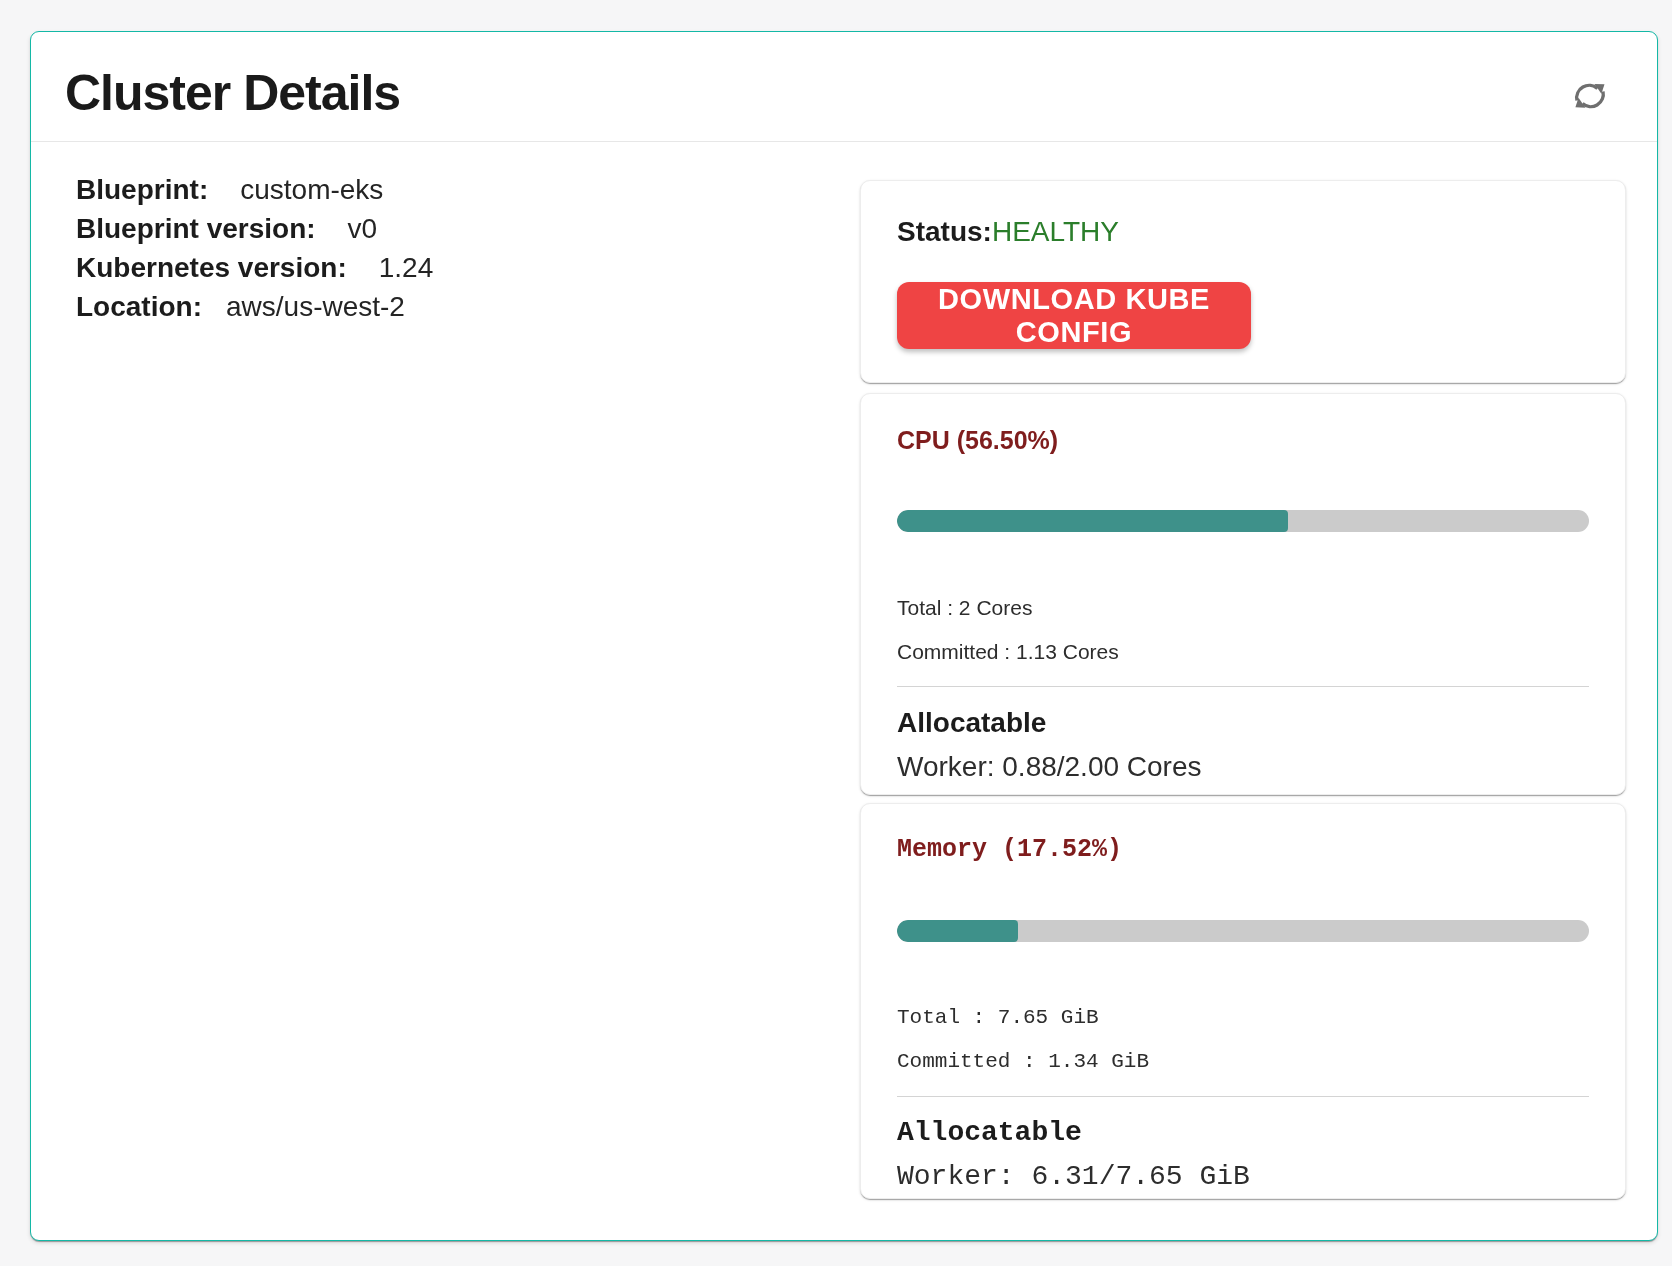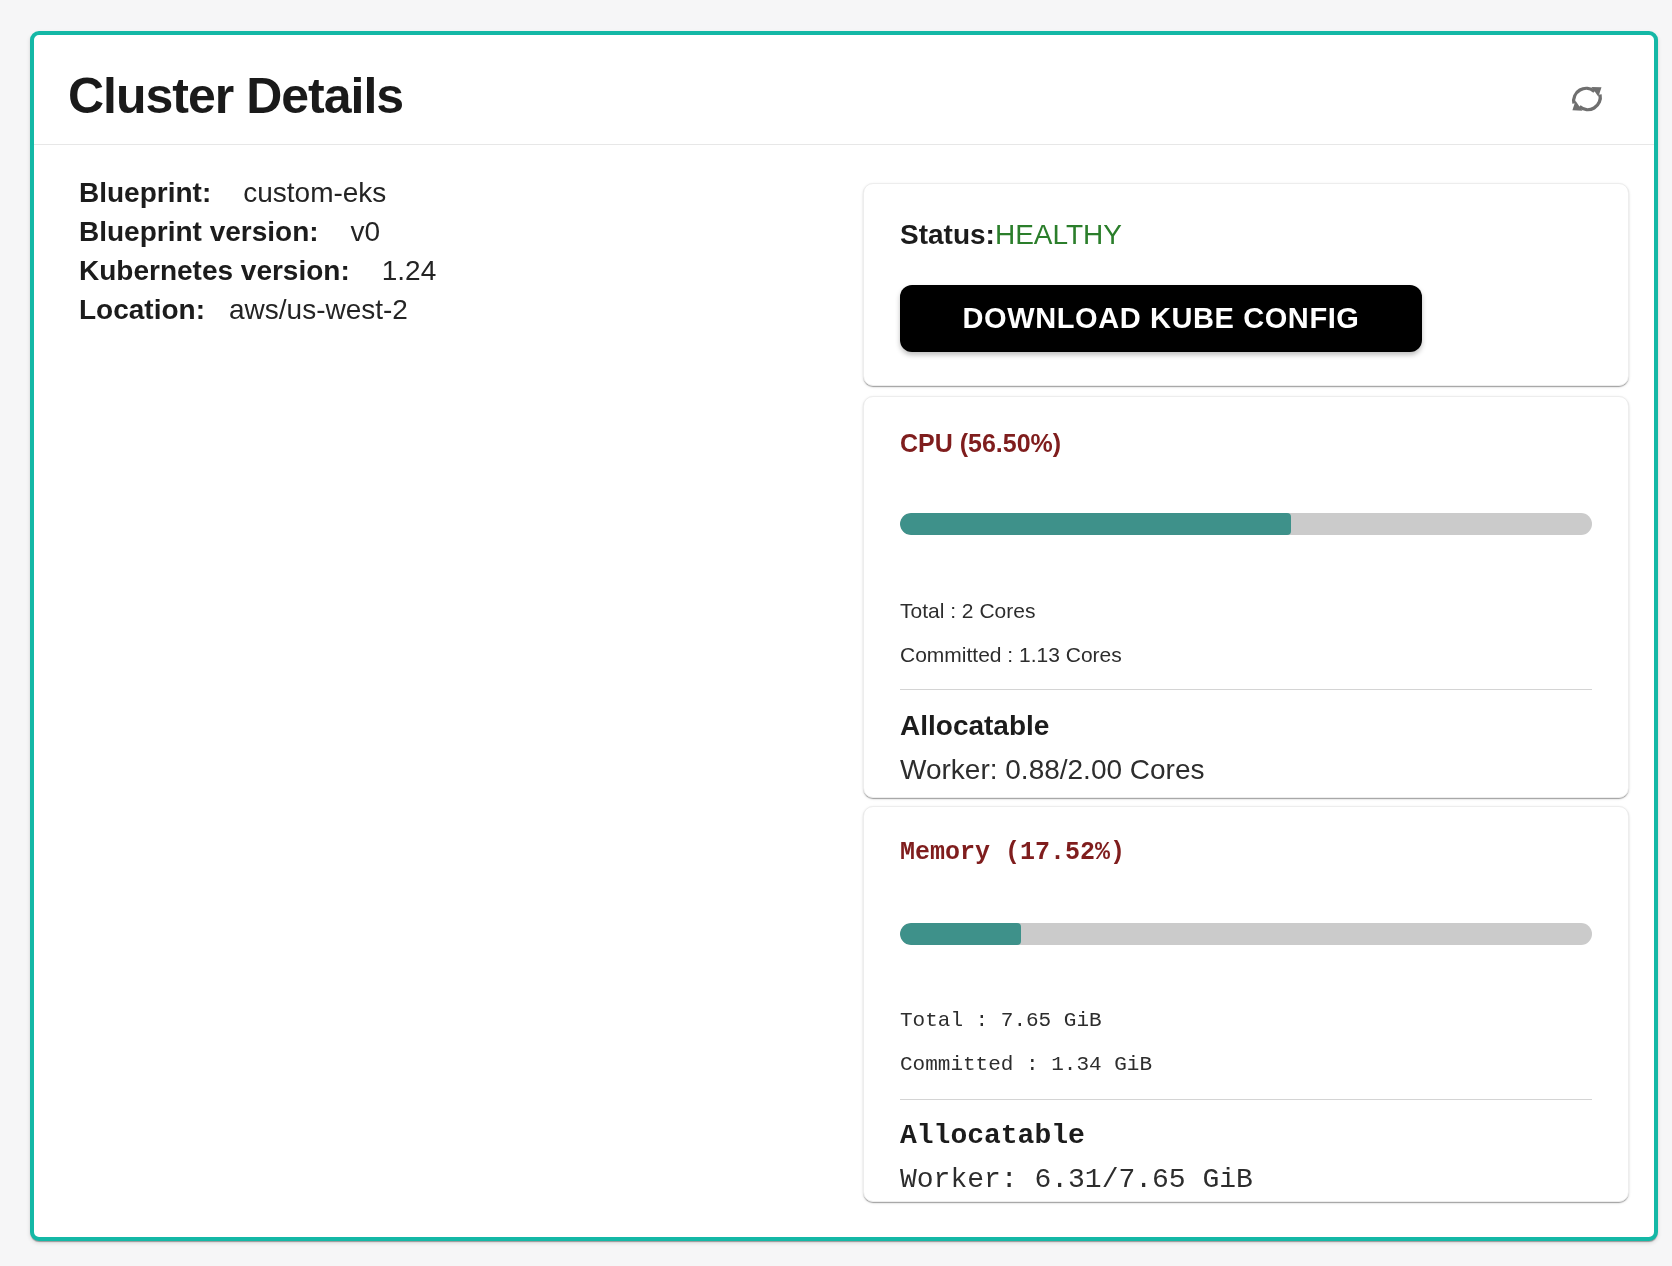--- a/index.html
+++ b/index.html
@@ -8,21 +8,21 @@
     background: #f6f6f7;
     font-family: "Liberation Sans", "DejaVu Sans", sans-serif;
     color: #1f1f1f;
     overflow: hidden;
     position: relative;
   }
   .panel {
     position: absolute; left: 30px; top: 31px;
     width: 1628px; height: 1210px;
     background: #ffffff;
-    border: 4px solid #14b8a6;
+    border: 1px solid #14b8a6;
     border-radius: 9px;
     box-shadow: 0 2px 1px -1px rgba(0,0,0,0.2), 0 1px 1px 0 rgba(0,0,0,0.14), 0 2px 4px 0 rgba(0,0,0,0.12);
   }
   .panel-header {
     position: relative;
     height: 110px;
     border-bottom: 1px solid #e7e7e7;
   }
   .panel-title {
     position: absolute; left: 34px; top: 36px;
@@ -57,22 +57,22 @@
     border: 1px solid #ededed;
     border-radius: 10px;
     box-shadow: 0 2px 1px -1px rgba(0,0,0,0.2), 0 1px 1px 0 rgba(0,0,0,0.14), 0 1px 3px 0 rgba(0,0,0,0.12);
   }
   .status-card { height: 203px; padding: 34px 36px 0; margin-bottom: 10px; }
   .status-line { font-size: 28px; line-height: 34px; }
   .status-label { font-weight: bold; color: #1c1c1c; }
   .status-value { color: #2b7e2b; }
   .kube-btn {
     margin-top: 33px;
-    width: 522px; height: 67px;
-    background: #000000; color: #ffffff;
+    width: 354px; height: 67px;
+    background: #ef4444; color: #ffffff;
     font-family: "Liberation Sans", "DejaVu Sans", sans-serif;
     font-size: 29px; font-weight: bold; letter-spacing: 0.6px;
     border: none; border-radius: 12px;
     box-shadow: 0 3px 5px rgba(0,0,0,0.25);
     cursor: pointer;
   }
   .metric-card { padding: 28px 36px 0; }
   .cpu-card { height: 402px; margin-bottom: 8px; }
   .memory-card { height: 396px; font-family: Liberation Mono, monospace; }
   .metric-title { font-size: 25px; font-weight: bold; line-height: 36px; color: #7f1d1d; }

